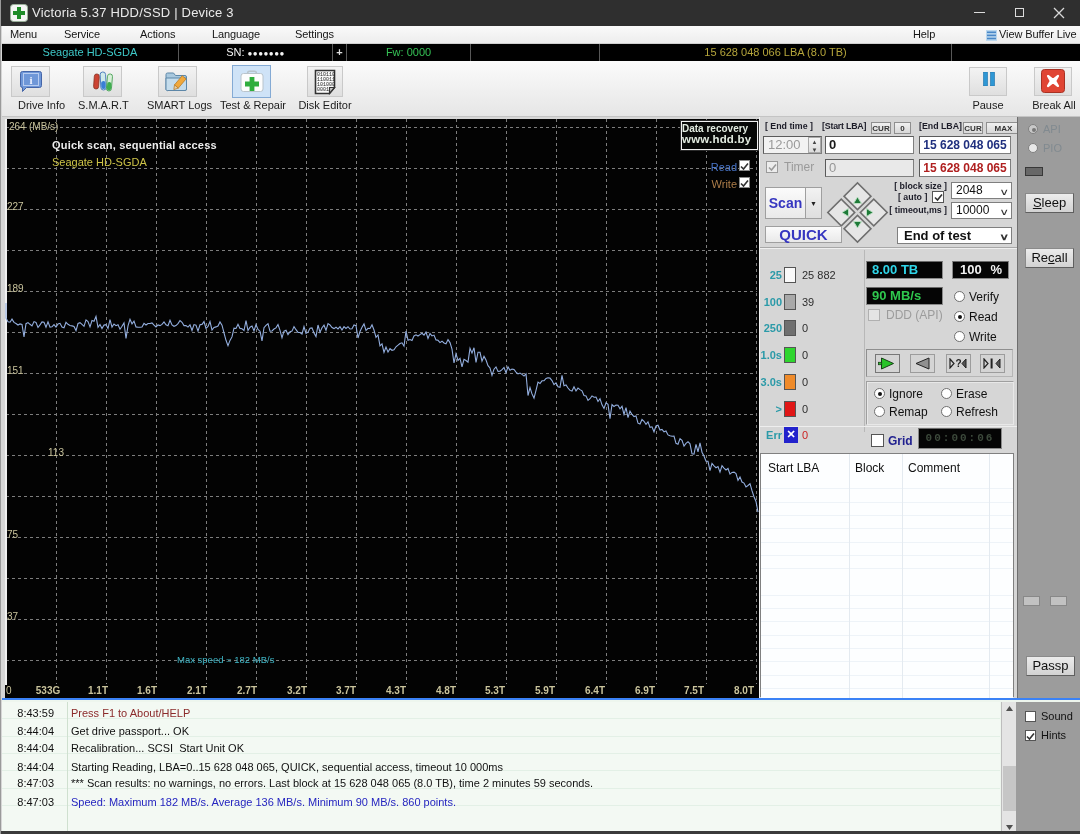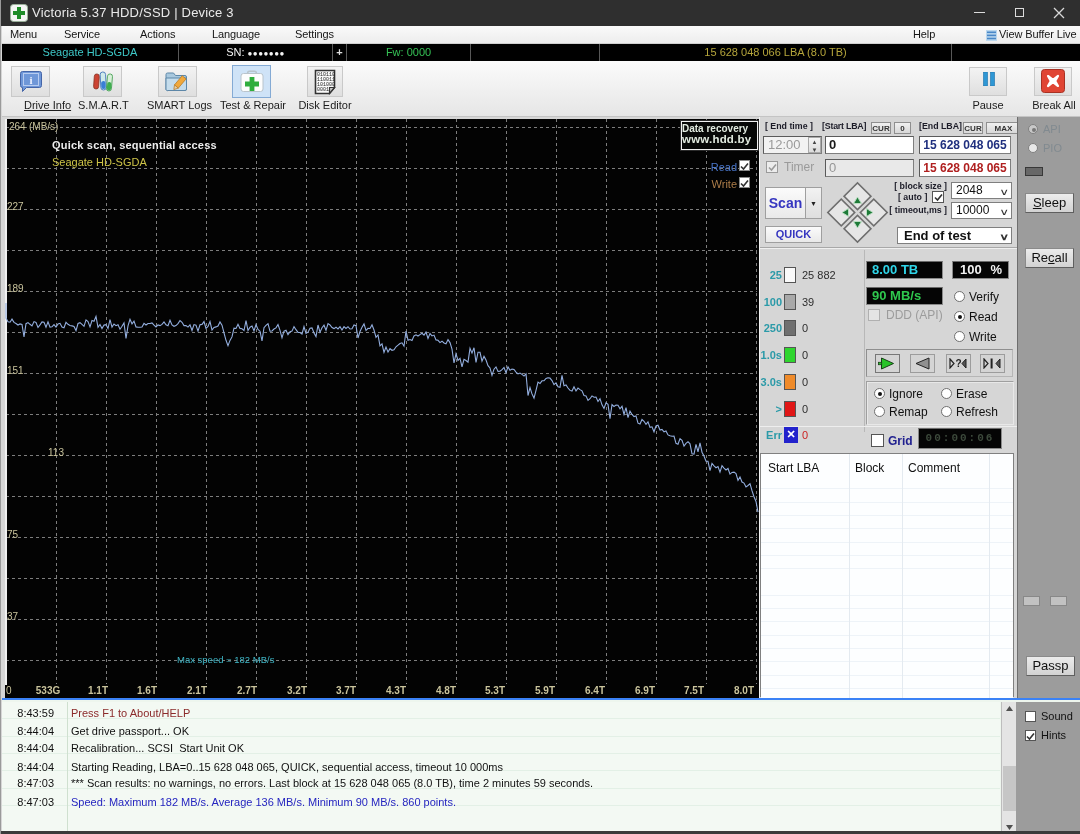--- a/index.html
+++ b/index.html
@@ -109,21 +109,21 @@
 </div>
 
 <div id="toolbar">
 
   <div class="tbtn" style="left:9px;top:5px;width:39px;height:31px;"></div>
   <svg class="abs" style="left:17px;top:9px;" width="24" height="23" viewBox="0 0 24 23">
     <path d="M3.5 1.5h17a2 2 0 0 1 2 2v12a2 2 0 0 1-2 2h-13l-4 4v-4h-0a2 2 0 0 1-2-2v-12a2 2 0 0 1 2-2z" fill="#6f97d8" stroke="#4565a8"></path>
     <rect x="4.5" y="3.5" width="15" height="12" fill="none" stroke="#b8ccf0" stroke-width="1"></rect>
     <text x="12" y="13.5" font-family="Liberation Serif" font-size="11" font-weight="bold" fill="#eef2ff" text-anchor="middle">i</text>
   </svg>
-  <div class="tlab" style="left:22px;width:47px;text-decoration:underline;">Drive Info</div>
+  <div class="tlab" style="left:16px;width:47px;">Drive Info</div>
 
   <div class="tbtn" style="left:81px;top:5px;width:39px;height:31px;"></div>
   <svg class="abs" style="left:89px;top:8px;" width="23" height="26" viewBox="0 0 23 26">
     <g transform="rotate(4 6 12)">
           <rect x="3" y="5" width="5" height="15" rx="2.4" fill="#cc4433" stroke="#883322" stroke-width=".8"></rect>
         </g>
     <g transform="rotate(-3 12 12)">
           <rect x="9.5" y="3" width="5.4" height="18" rx="2.6" fill="#cfeaea" stroke="#4477bb" stroke-width=".9"></rect>
           <rect x="10" y="12" width="4.4" height="8" rx="2.2" fill="#3a7fd4"></rect>
         </g>
@@ -296,21 +296,21 @@
       <div class="blab" style="right:70px;top:64px;">[ block size ]</div>
       <div class="blab" style="left:138px;top:75px;">[ auto ]</div>
       <div class="cb" style="left:172px;top:74px;">
         <svg width="9" height="9" viewBox="0 0 9 9" style="display:block;margin:1px auto 0;">
           <path d="M1 4.5 L3.5 7 L8 1.5" fill="none" stroke="#333" stroke-width="1.6"></path>
         </svg>
       </div>
       <div class="sel" style="left:191px;top:65px;width:61px;height:17px;font-size:12px;color:#111;padding-left:4px;line-height:15px;">2048<span class="chev">∨</span></div>
       <div class="blab" style="right:70px;top:88px;">[ timeout,ms ]</div>
       <div class="sel" style="left:191px;top:85px;width:61px;height:17px;font-size:12px;color:#111;padding-left:4px;line-height:15px;">10000<span class="chev">∨</span></div>
-      <div style="position:absolute;left:5px;top:109px;width:57px;height:17px;background:linear-gradient(#fbfbfb,#e9e9e9);border:1px solid #9f9f9f;color:#3636c0;font-weight:bold;font-size:11px;text-align:center;line-height:15px;">QUICK</div>
+      <div style="position:absolute;left:5px;top:109px;width:77px;height:17px;background:linear-gradient(#fbfbfb,#e9e9e9);border:1px solid #9f9f9f;color:#3636c0;font-weight:bold;font-size:15px;text-align:center;line-height:15px;">QUICK</div>
       <div class="sel" style="left:137px;top:110px;width:115px;height:17px;font-size:13px;font-weight:bold;color:#111;padding-left:6px;line-height:15px;">End of test<span class="chev">∨</span></div>
       <div style="position:absolute;left:0;top:130px;width:258px;height:2px;background:#a8a8a8;border-bottom:1px solid #efefef;"></div>
       <div style="position:absolute;left:104px;top:133px;width:1px;height:182px;background:#b8b8b8;"></div>
       <div class="legnum" style="top:152px;">25</div>
       <div class="legblk" style="top:150px;background:#fafafa;"></div>
       <div class="legcnt" style="top:152px;color:#2e2e2e;">25 882</div>
       <div class="legnum" style="top:179px;">100</div>
       <div class="legblk" style="top:177px;background:#a9a9a9;"></div>
       <div class="legcnt" style="top:179px;color:#2e2e2e;">39</div>
       <div class="legnum" style="top:205px;">250</div>

